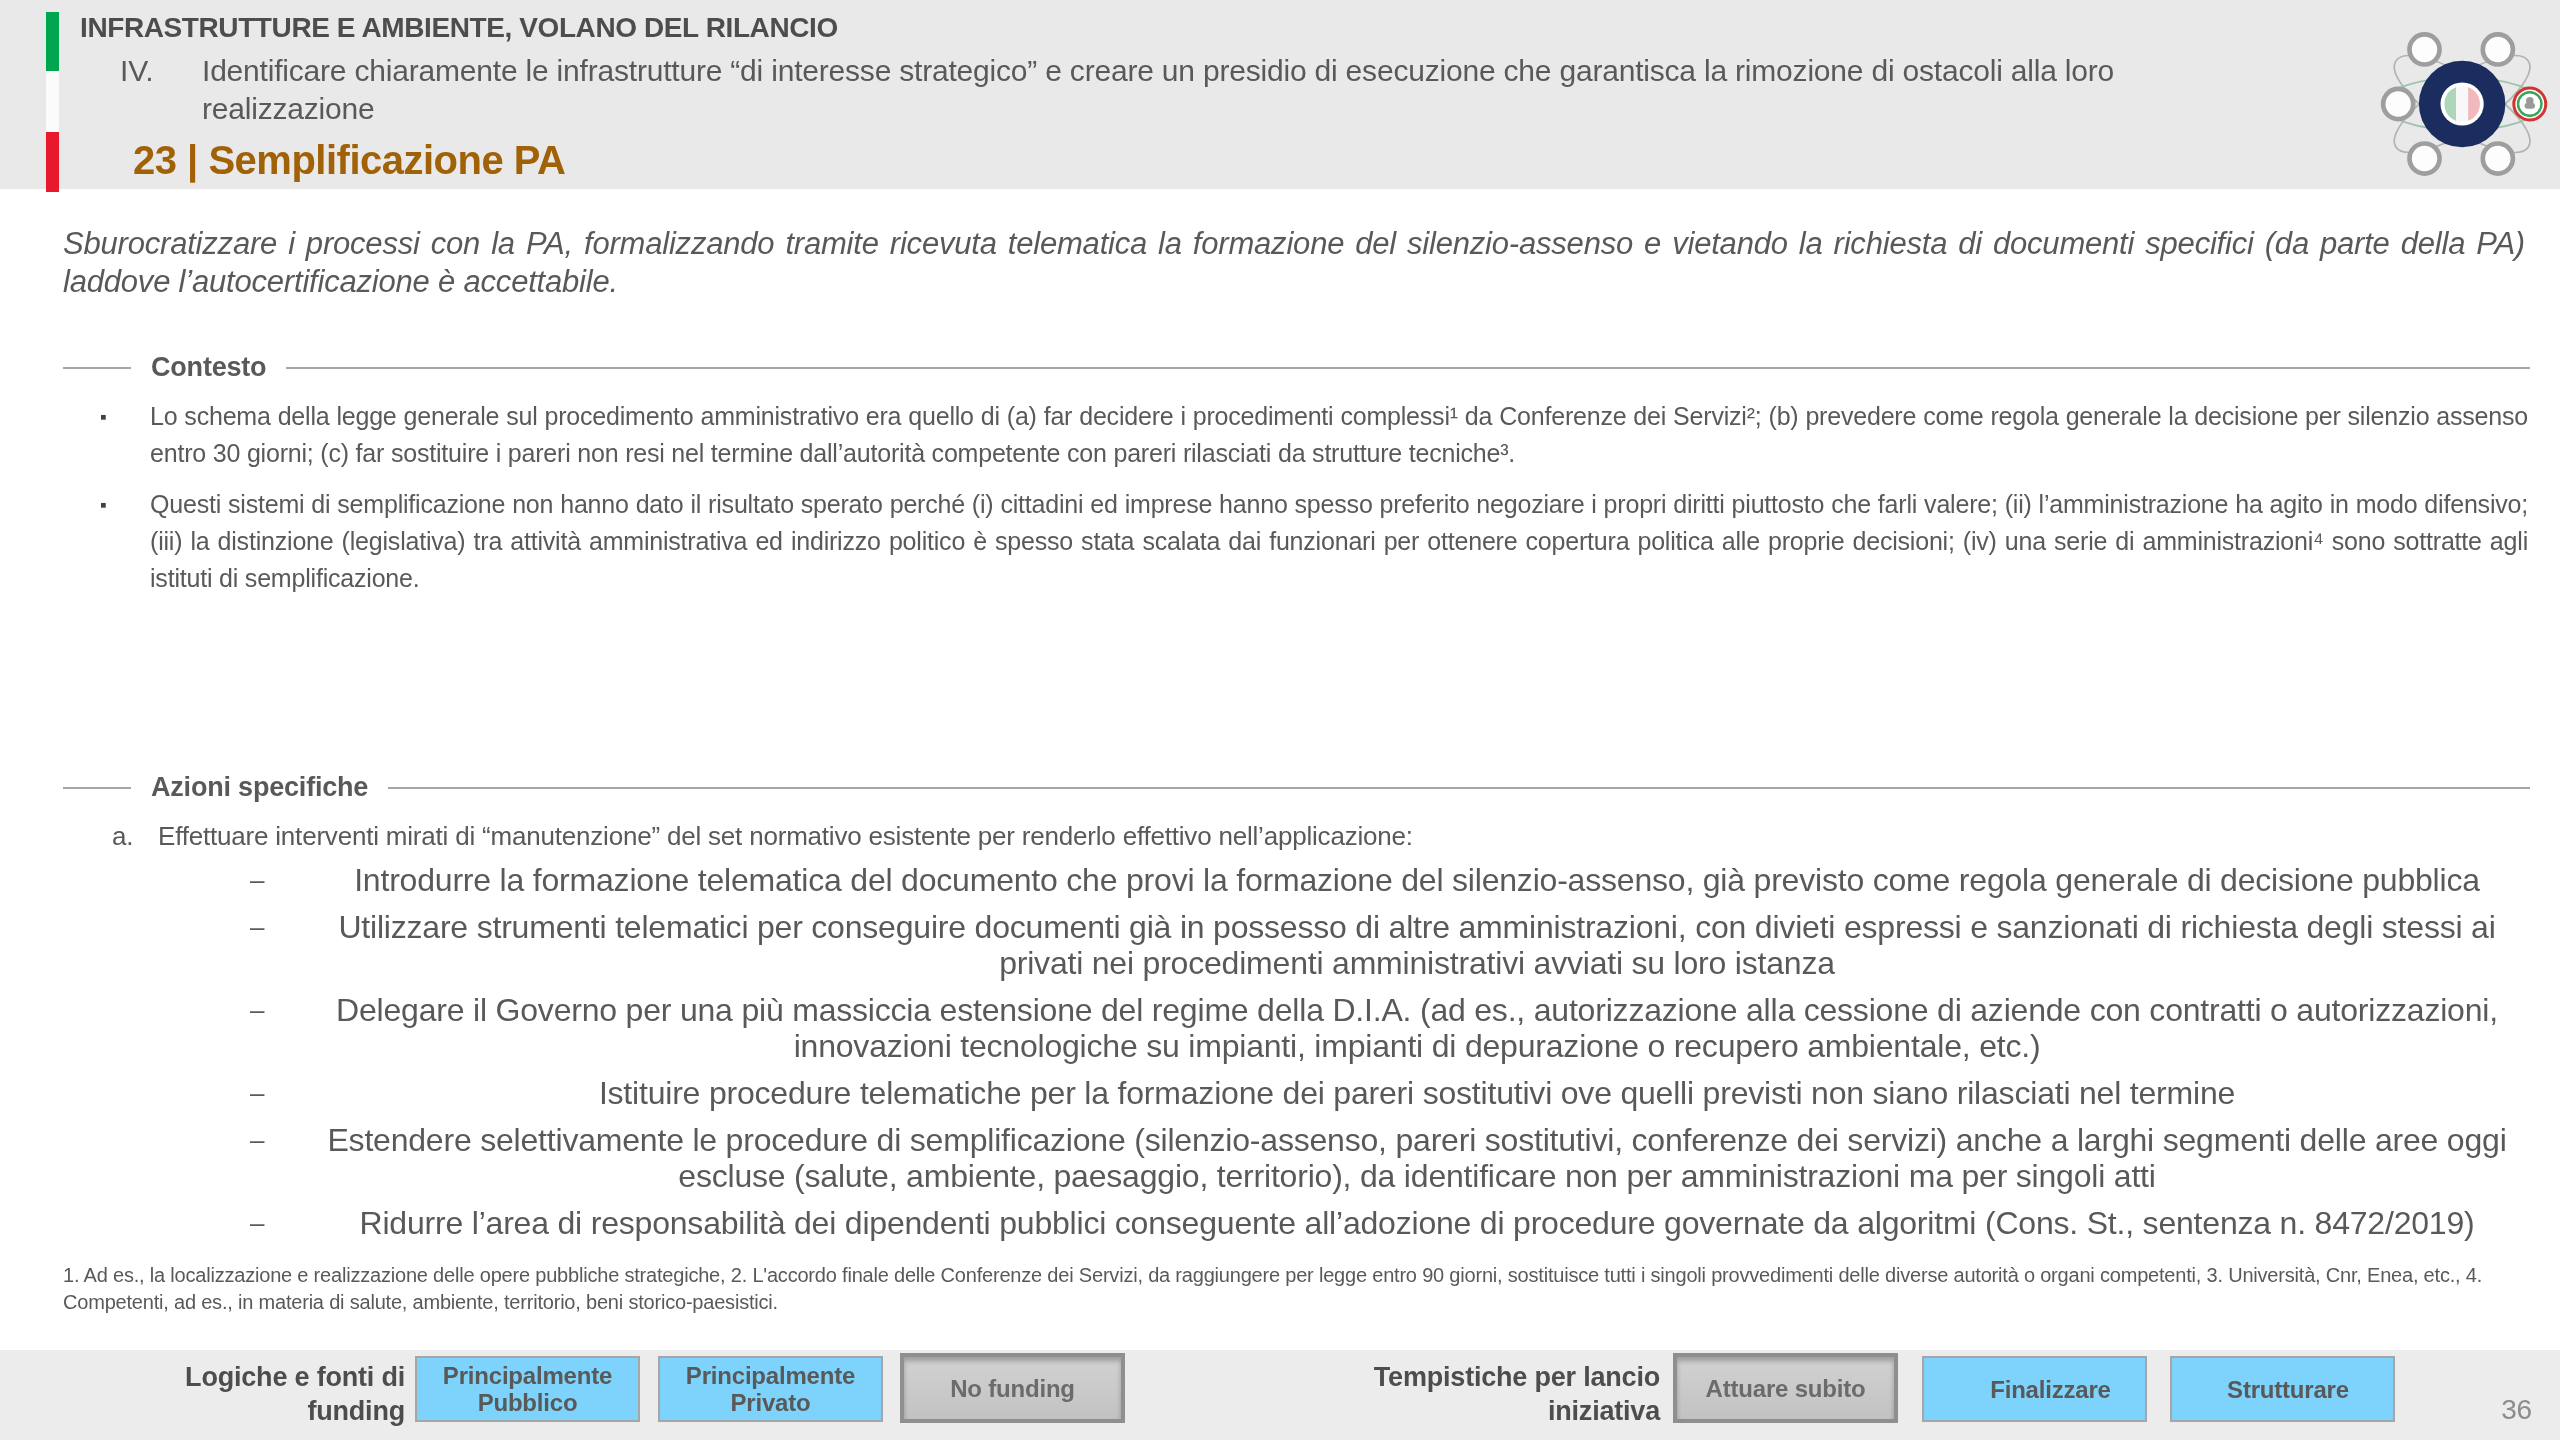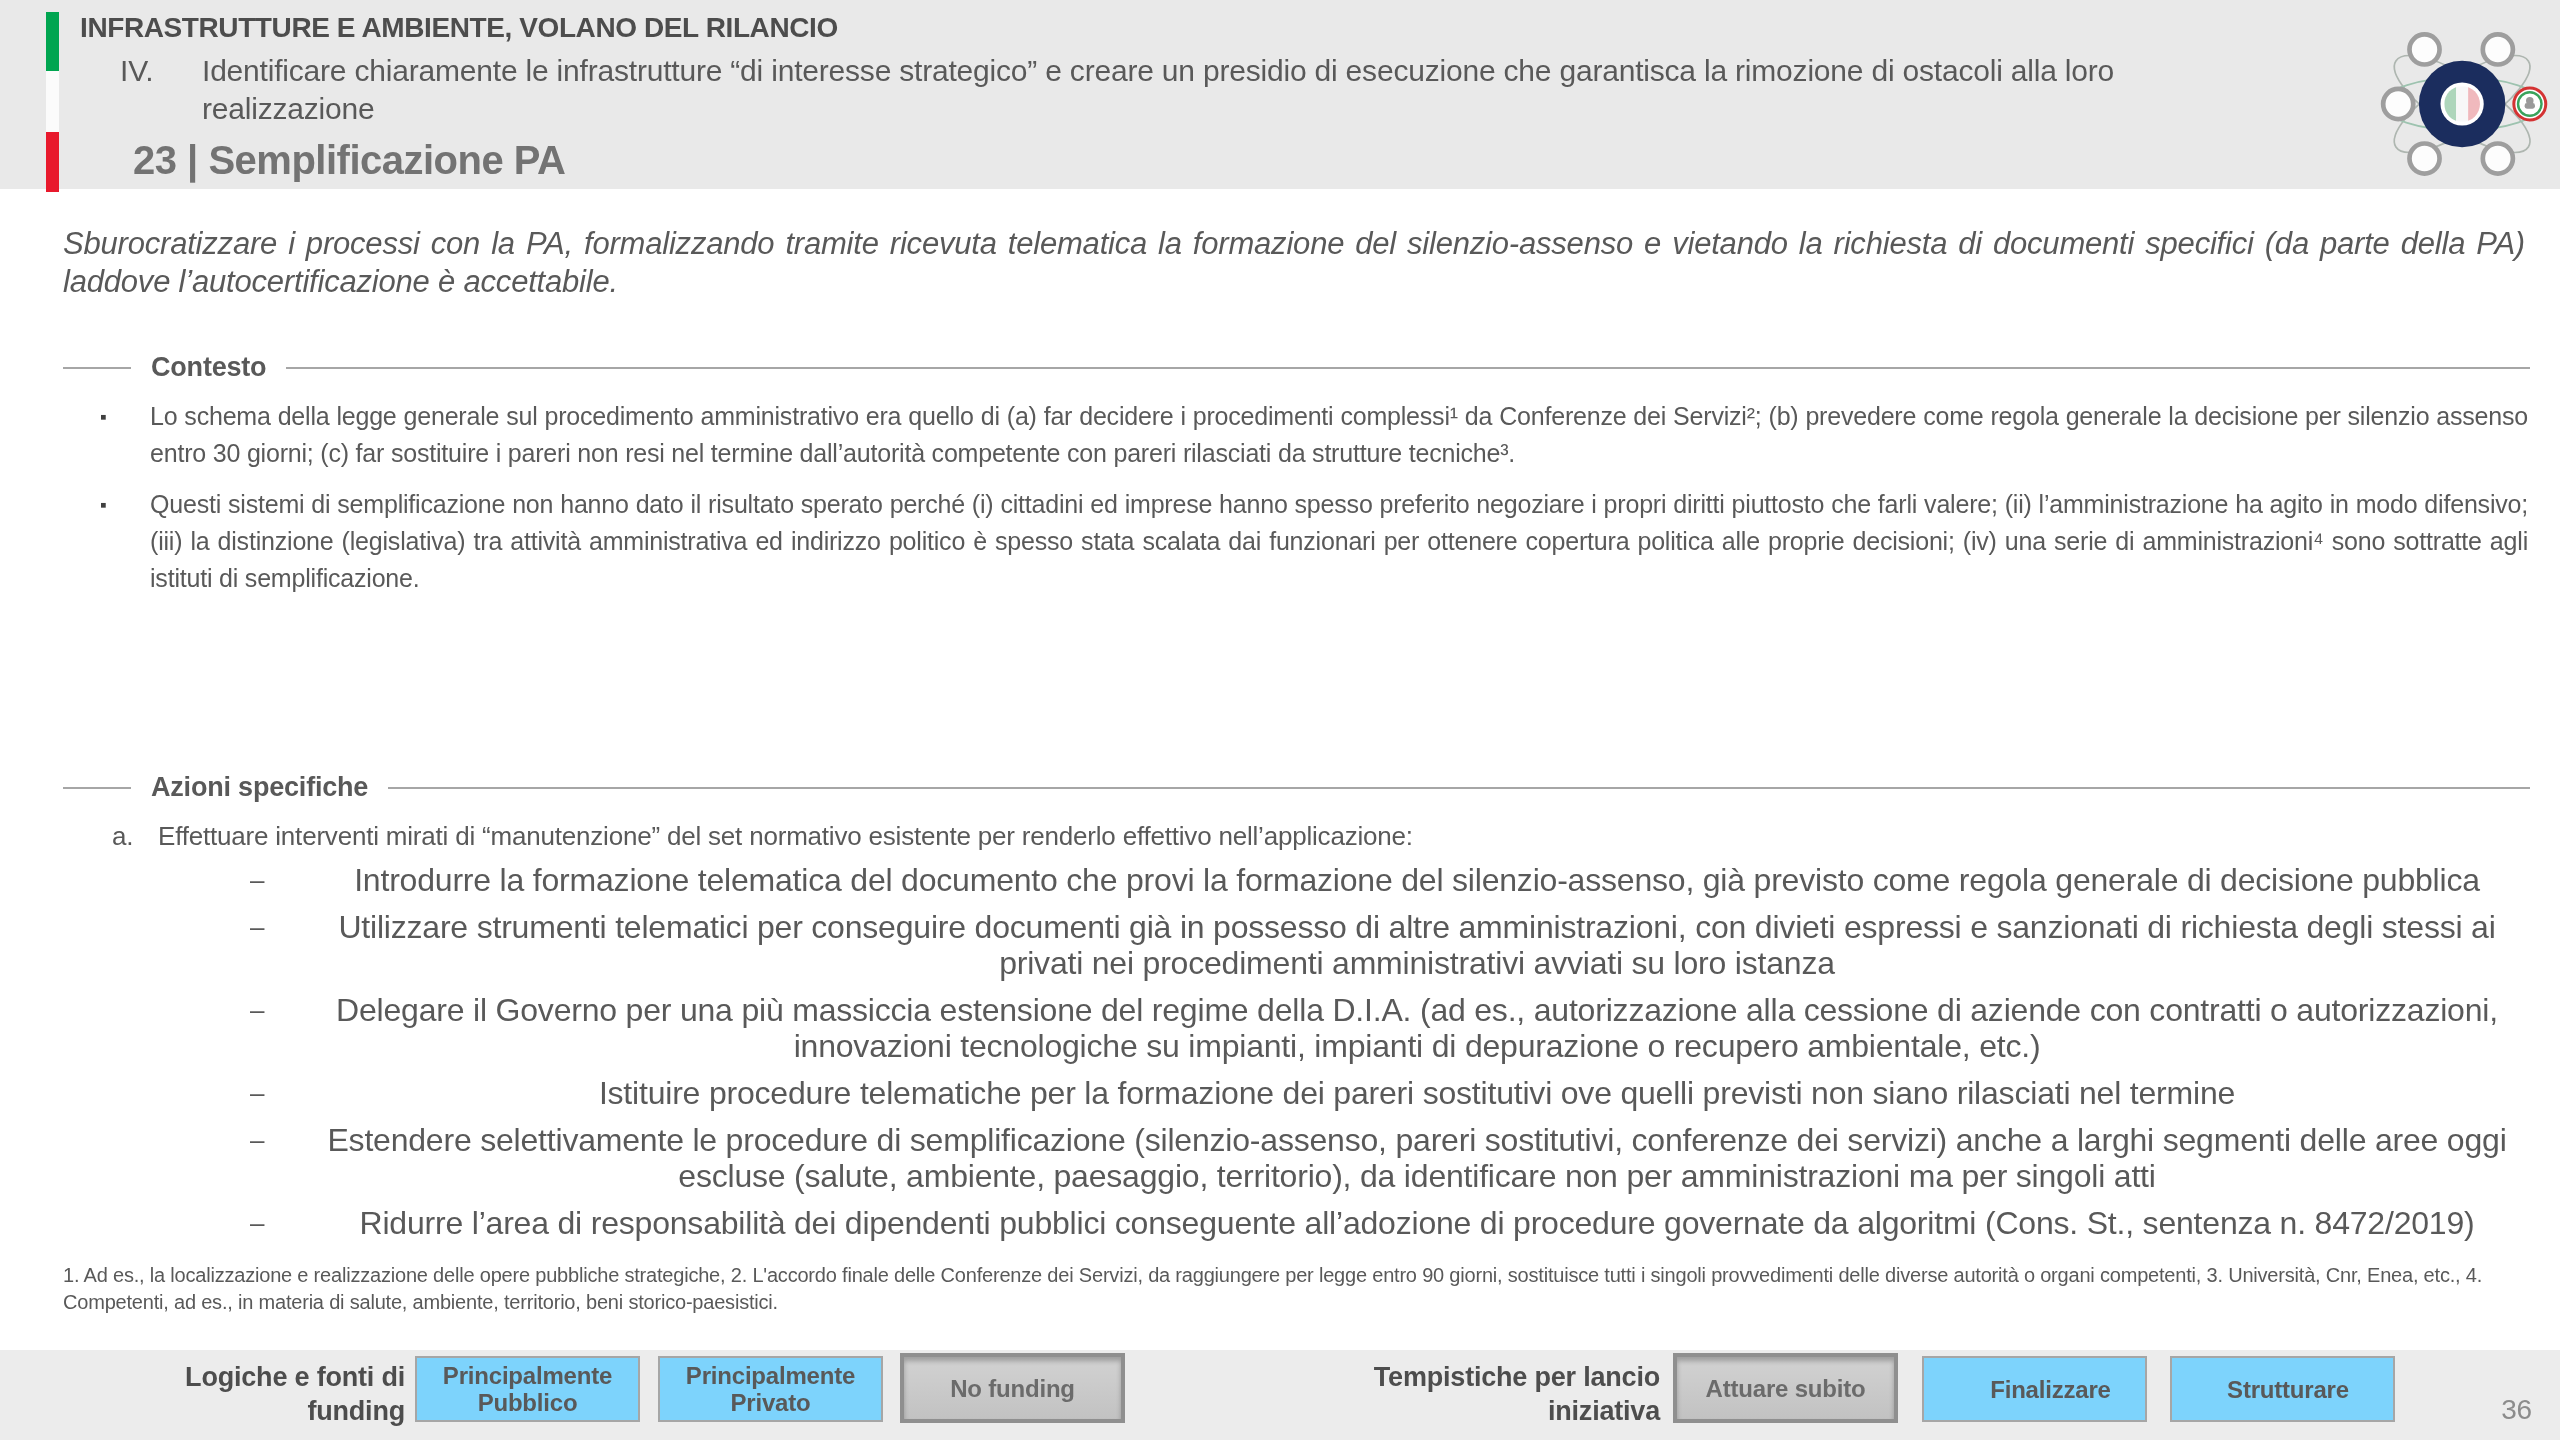--- a/index.html
+++ b/index.html
@@ -21,21 +21,21 @@
     position:absolute; left:80px; top:12px;
     font-size:28px; font-weight:bold; color:#4d4d4d; letter-spacing:-0.4px;
   }
   .section-line {
     position:absolute; left:80px; top:52px; width:2080px;
     display:flex; font-size:30px; line-height:38px; color:#595959;margin-left:40px;
   }
   .section-line .roman { width:82px; flex:none; }
   .page-title {
     position:absolute; left:133px; top:138px;
-    font-size:40px; font-weight:bold; color:#737373; letter-spacing:-0.5px;
+    font-size:40px; font-weight:bold; color:#a16207; letter-spacing:-0.5px;
   }
   .logo { position:absolute; left:2378px; top:10px; width:172px; height:188px; }
 
   
   .intro {
     position:absolute; left:63px; top:225px; width:2462px;
     font-style:italic; font-size:31px; line-height:38px; text-align:justify;
   }
   .sec-head {
     position:absolute; left:63px; width:2467px;

